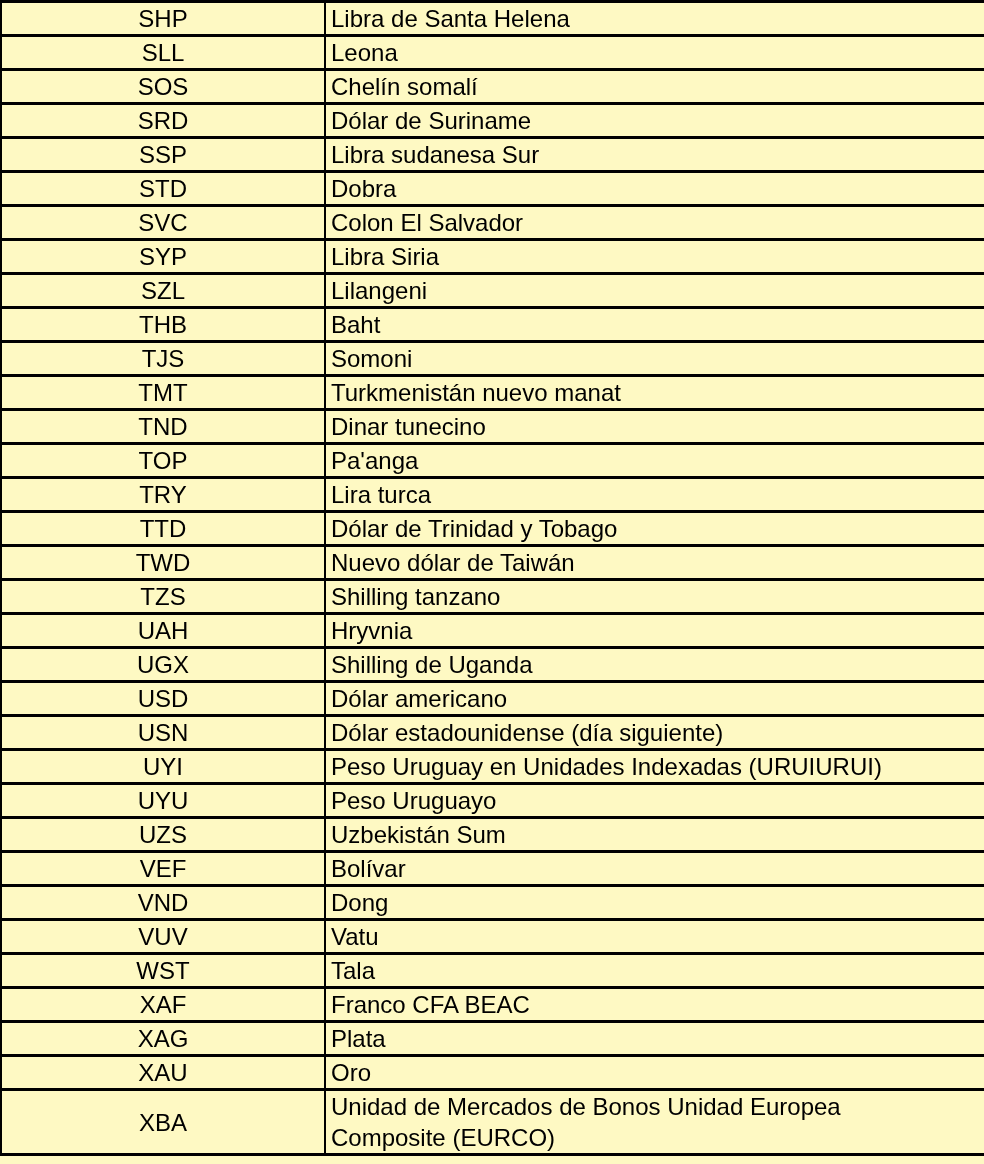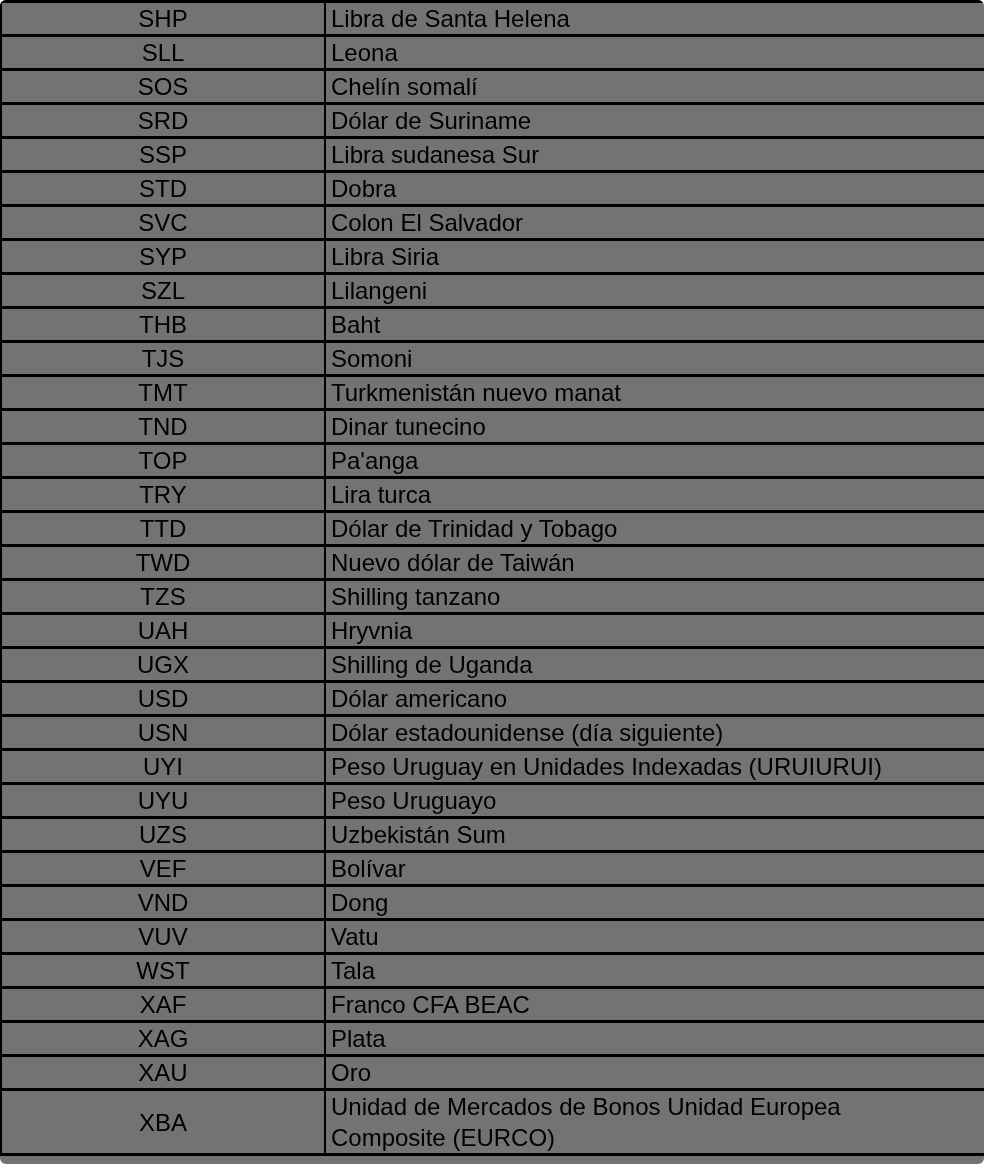--- a/index.html
+++ b/index.html
@@ -5,22 +5,21 @@
   html, body {
     margin: 0;
     padding: 0;
     background: #ffffff;
   }
   #viewport {
     position: relative;
     width: 984px;
     height: 1164px;
     overflow: hidden;
-    background: #737373;
-    border-radius: 6px;
+    background: #fef9c3;
   }
   table.currency-table {
     border-collapse: collapse;
     table-layout: fixed;
     width: 1010px; 
     font-family: "Liberation Sans", "DejaVu Sans", sans-serif;
     font-size: 24px;
     color: #000000;
   }
   table.currency-table td {

